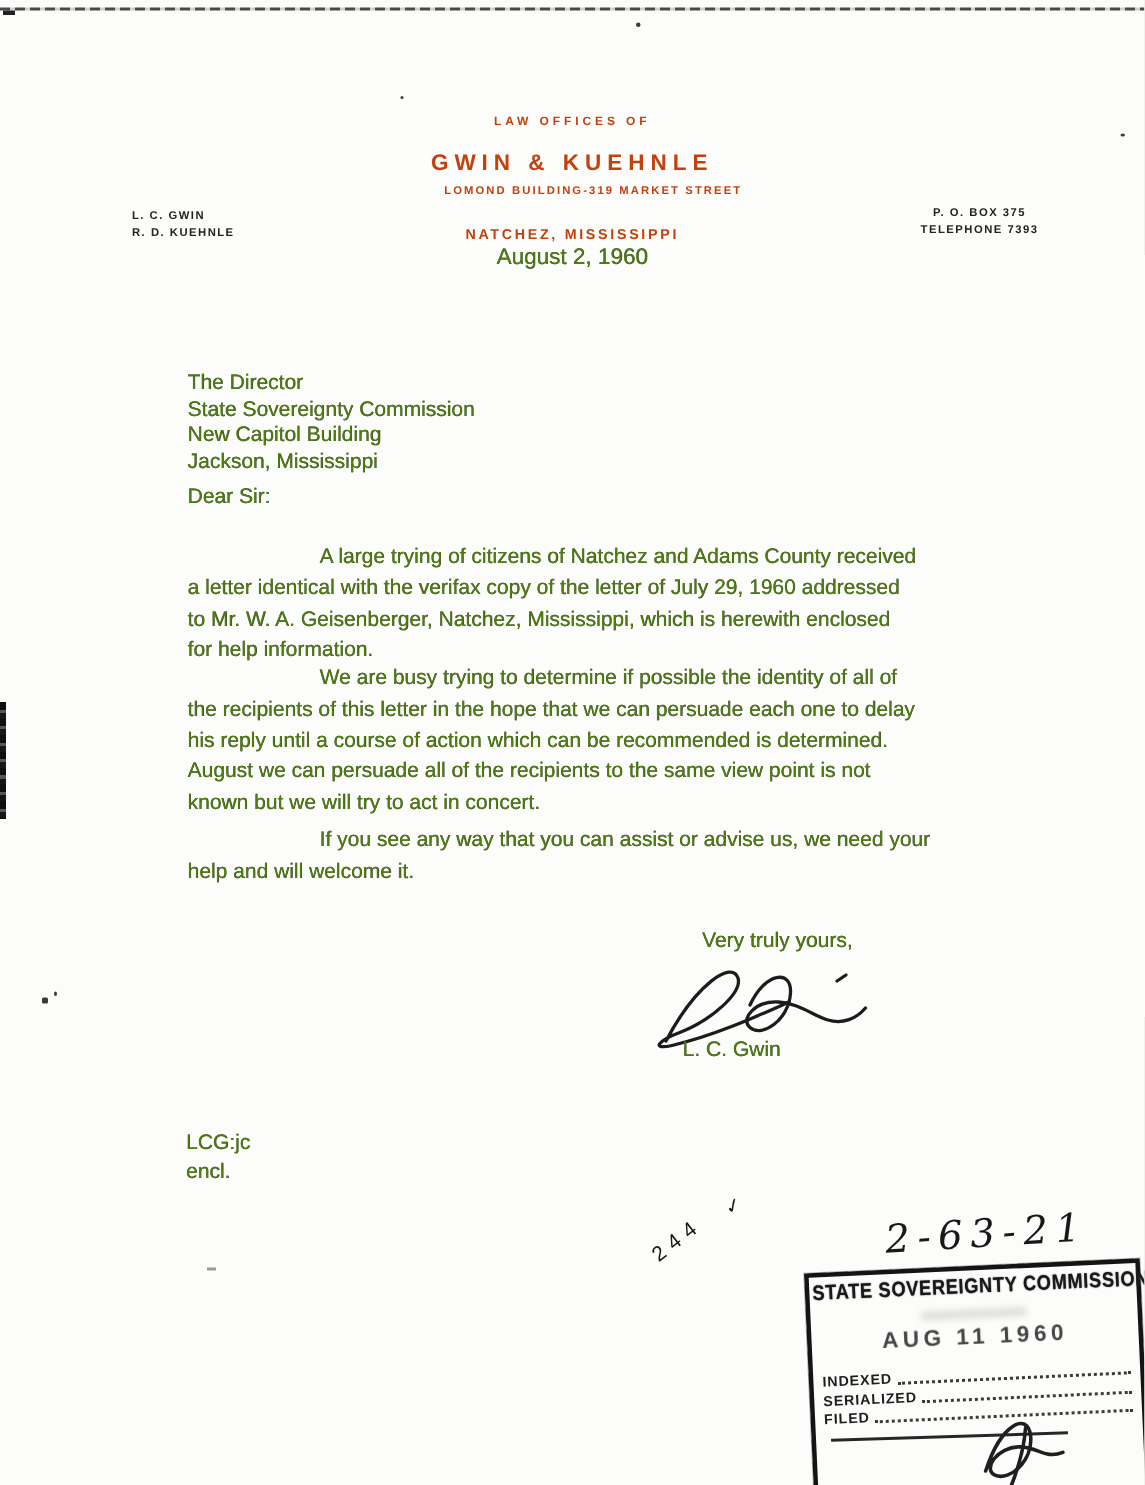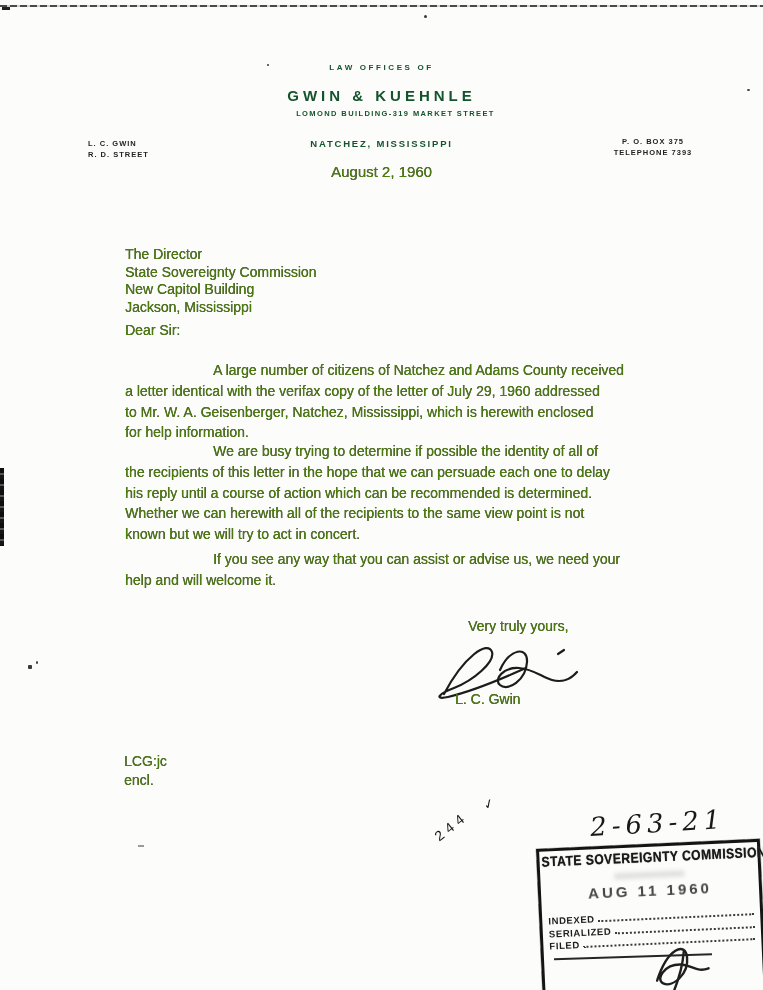--- a/index.html
+++ b/index.html
@@ -22,21 +22,21 @@
   }
   .dot { position:absolute; background:#3a3a3a; border-radius:50%; }
   .dot.d1 { top:15px; left:424px; width:3px; height:3px; }
   .dot.d2 { top:64px; left:267px; width:2px; height:2px; }
   .dot.d3 { top:89px; left:747px; width:3px; height:2px; }
   .dot.d4 { top:665px; left:28px; width:4px; height:4px; border-radius:1px; }
   .dot.d5 { top:661px; left:36px; width:2px; height:3px; }
   .dot.d6 { top:845px; left:138px; width:6px; height:2px; background:#9a9a9a; border-radius:0; }
 
   
-  .letterhead { position:absolute; top:63px; left:0; width:100%; text-align:center; color:#14532d; }
+  .letterhead { position:absolute; top:76px; left:0; width:100%; text-align:center; color:#c2410c; }
   .lh-office { font-size:8px; font-weight:bold; letter-spacing:2.6px; }
   .lh-firm   { font-size:15px; font-weight:bold; letter-spacing:4px; margin-top:15px; }
   .lh-addr   { font-size:7.5px; font-weight:bold; letter-spacing:1.4px; margin-top:5px;padding-left:28px; }
   .lh-city   { font-size:9.5px; font-weight:bold; letter-spacing:1.8px; margin-top:20px; }
 
   .partners { position:absolute; top:138px; left:88px; font-size:7.5px; font-weight:bold;
               letter-spacing:1px; line-height:11px; color:#232323; }
   .contact  { position:absolute; top:136px; left:598px; width:110px; text-align:center;
               font-size:7.5px; font-weight:bold; letter-spacing:1px; line-height:11px; color:#232323; }
 
@@ -106,51 +106,51 @@
 
   <header class="letterhead">
     <div class="lh-office">LAW OFFICES OF</div>
     <div class="lh-firm">GWIN &amp; KUEHNLE</div>
     <div class="lh-addr">LOMOND BUILDING-319 MARKET STREET</div>
     <div class="lh-city">NATCHEZ, MISSISSIPPI</div>
   </header>
 
   <div class="partners">
     <div>L. C. GWIN</div>
-    <div>R. D. STREET</div>
+    <div>R. D. KUEHNLE</div>
   </div>
 
   <div class="contact">
     <div>P. O. BOX 375</div>
     <div>TELEPHONE 7393</div>
   </div>
 
   <div class="date typed">August 2, 1960</div>
 
   <div class="recipient typed">
     <div>The Director</div>
     <div>State Sovereignty Commission</div>
     <div>New Capitol Building</div>
     <div>Jackson, Mississippi</div>
   </div>
 
   <div class="salutation typed">Dear Sir:</div>
 
   <div class="para p1 typed">
-    <div class="line first">A large number of citizens of Natchez and Adams County received</div>
+    <div class="line first">A large trying of citizens of Natchez and Adams County received</div>
     <div class="line">a letter identical with the verifax copy of the letter of July 29, 1960 addressed</div>
     <div class="line">to Mr. W. A. Geisenberger, Natchez, Mississippi, which is herewith enclosed</div>
     <div class="line">for help information.</div>
   </div>
 
   <div class="para p2 typed">
     <div class="line first">We are busy trying to determine if possible the identity of all of</div>
     <div class="line">the recipients of this letter in the hope that we can persuade each one to delay</div>
     <div class="line">his reply until a course of action which can be recommended is determined.</div>
-    <div class="line">Whether we can herewith all of the recipients to the same view point is not</div>
+    <div class="line">August we can persuade all of the recipients to the same view point is not</div>
     <div class="line">known but we will try to act in concert.</div>
   </div>
 
   <div class="para p3 typed">
     <div class="line first">If you see any way that you can assist or advise us, we need your</div>
     <div class="line">help and will welcome it.</div>
   </div>
 
   <div class="closing typed">Very truly yours,</div>
 

